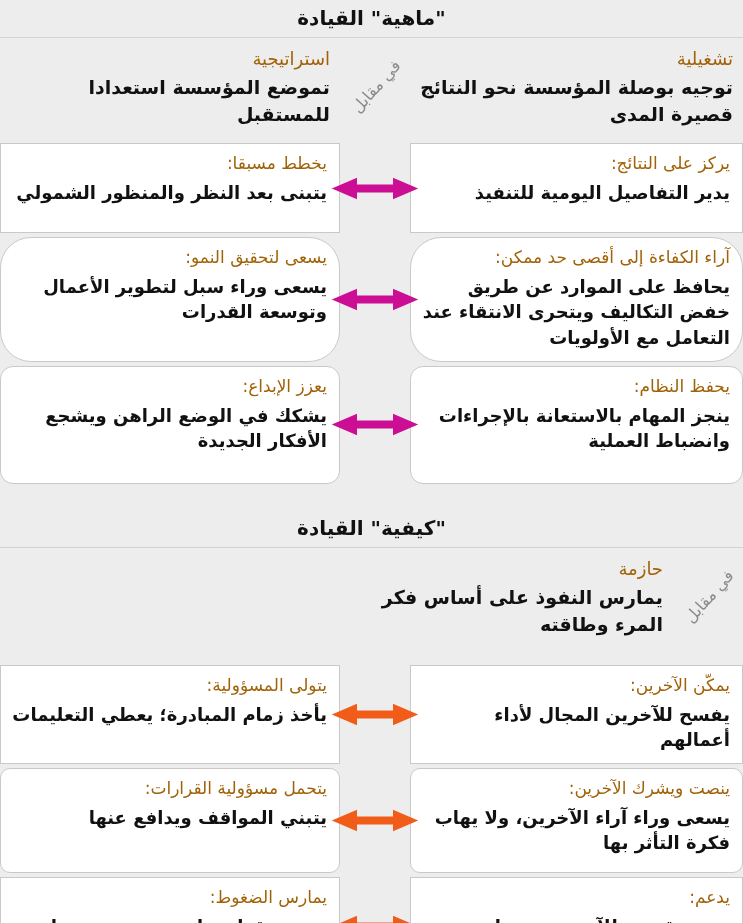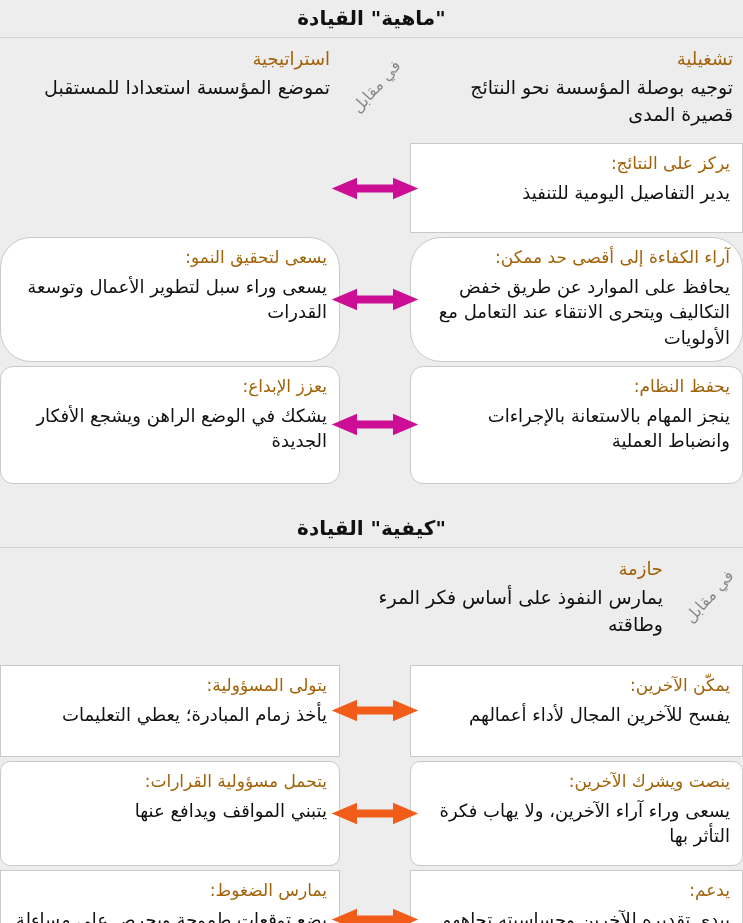--- a/index.html
+++ b/index.html
@@ -41,21 +41,21 @@
   .hdr { padding: 0 10px 0 6px; }
   .lbl {
     font-size: 17px;
     color: #a16207;
     line-height: 1.35;
     margin-bottom: 5px;
   }
   .hdr .lbl { font-size: 18px; margin-bottom: 3px; }
   .bod {
     font-size: 18px;
-    font-weight: normal;
+    font-weight: bold;
     color: #111;
     line-height: 1.42;
   }
   .hdr .bod { font-size: 19px; }
 
   .versus {
     position: absolute;
     top: 30px;
     right: 2px;
     transform: rotate(-48deg);
@@ -125,20 +125,24 @@
     <div class="row row-1">
       <div class="box col-right">
         <div class="lbl">يركز على النتائج:</div>
         <div class="bod">يدير التفاصيل اليومية للتنفيذ</div>
       </div>
       <div class="col-mid arrow-cell">
         <svg class="arrow-svg" viewBox="0 0 100 30" aria-hidden="true">
             <path d="M2 15 L30 3 L30 10.5 L70 10.5 L70 3 L98 15 L70 27 L70 19.5 L30 19.5 L30 27 Z"></path>
           </svg>
       </div>
+      <div class="box col-left">
+        <div class="lbl">يخطط مسبقا:</div>
+        <div class="bod">يتبنى بعد النظر والمنظور الشمولي</div>
+      </div>
     </div>
 
     <div class="row row-2">
       <div class="box col-right">
         <div class="lbl">آراء الكفاءة إلى أقصى حد ممكن:</div>
         <div class="bod">يحافظ على الموارد عن طريق خفض التكاليف ويتحرى الانتقاء عند التعامل مع الأولويات</div>
       </div>
       <div class="col-mid arrow-cell">
         <svg class="arrow-svg" viewBox="0 0 100 30" aria-hidden="true">
             <path d="M2 15 L30 3 L30 10.5 L70 10.5 L70 3 L98 15 L70 27 L70 19.5 L30 19.5 L30 27 Z"></path>

